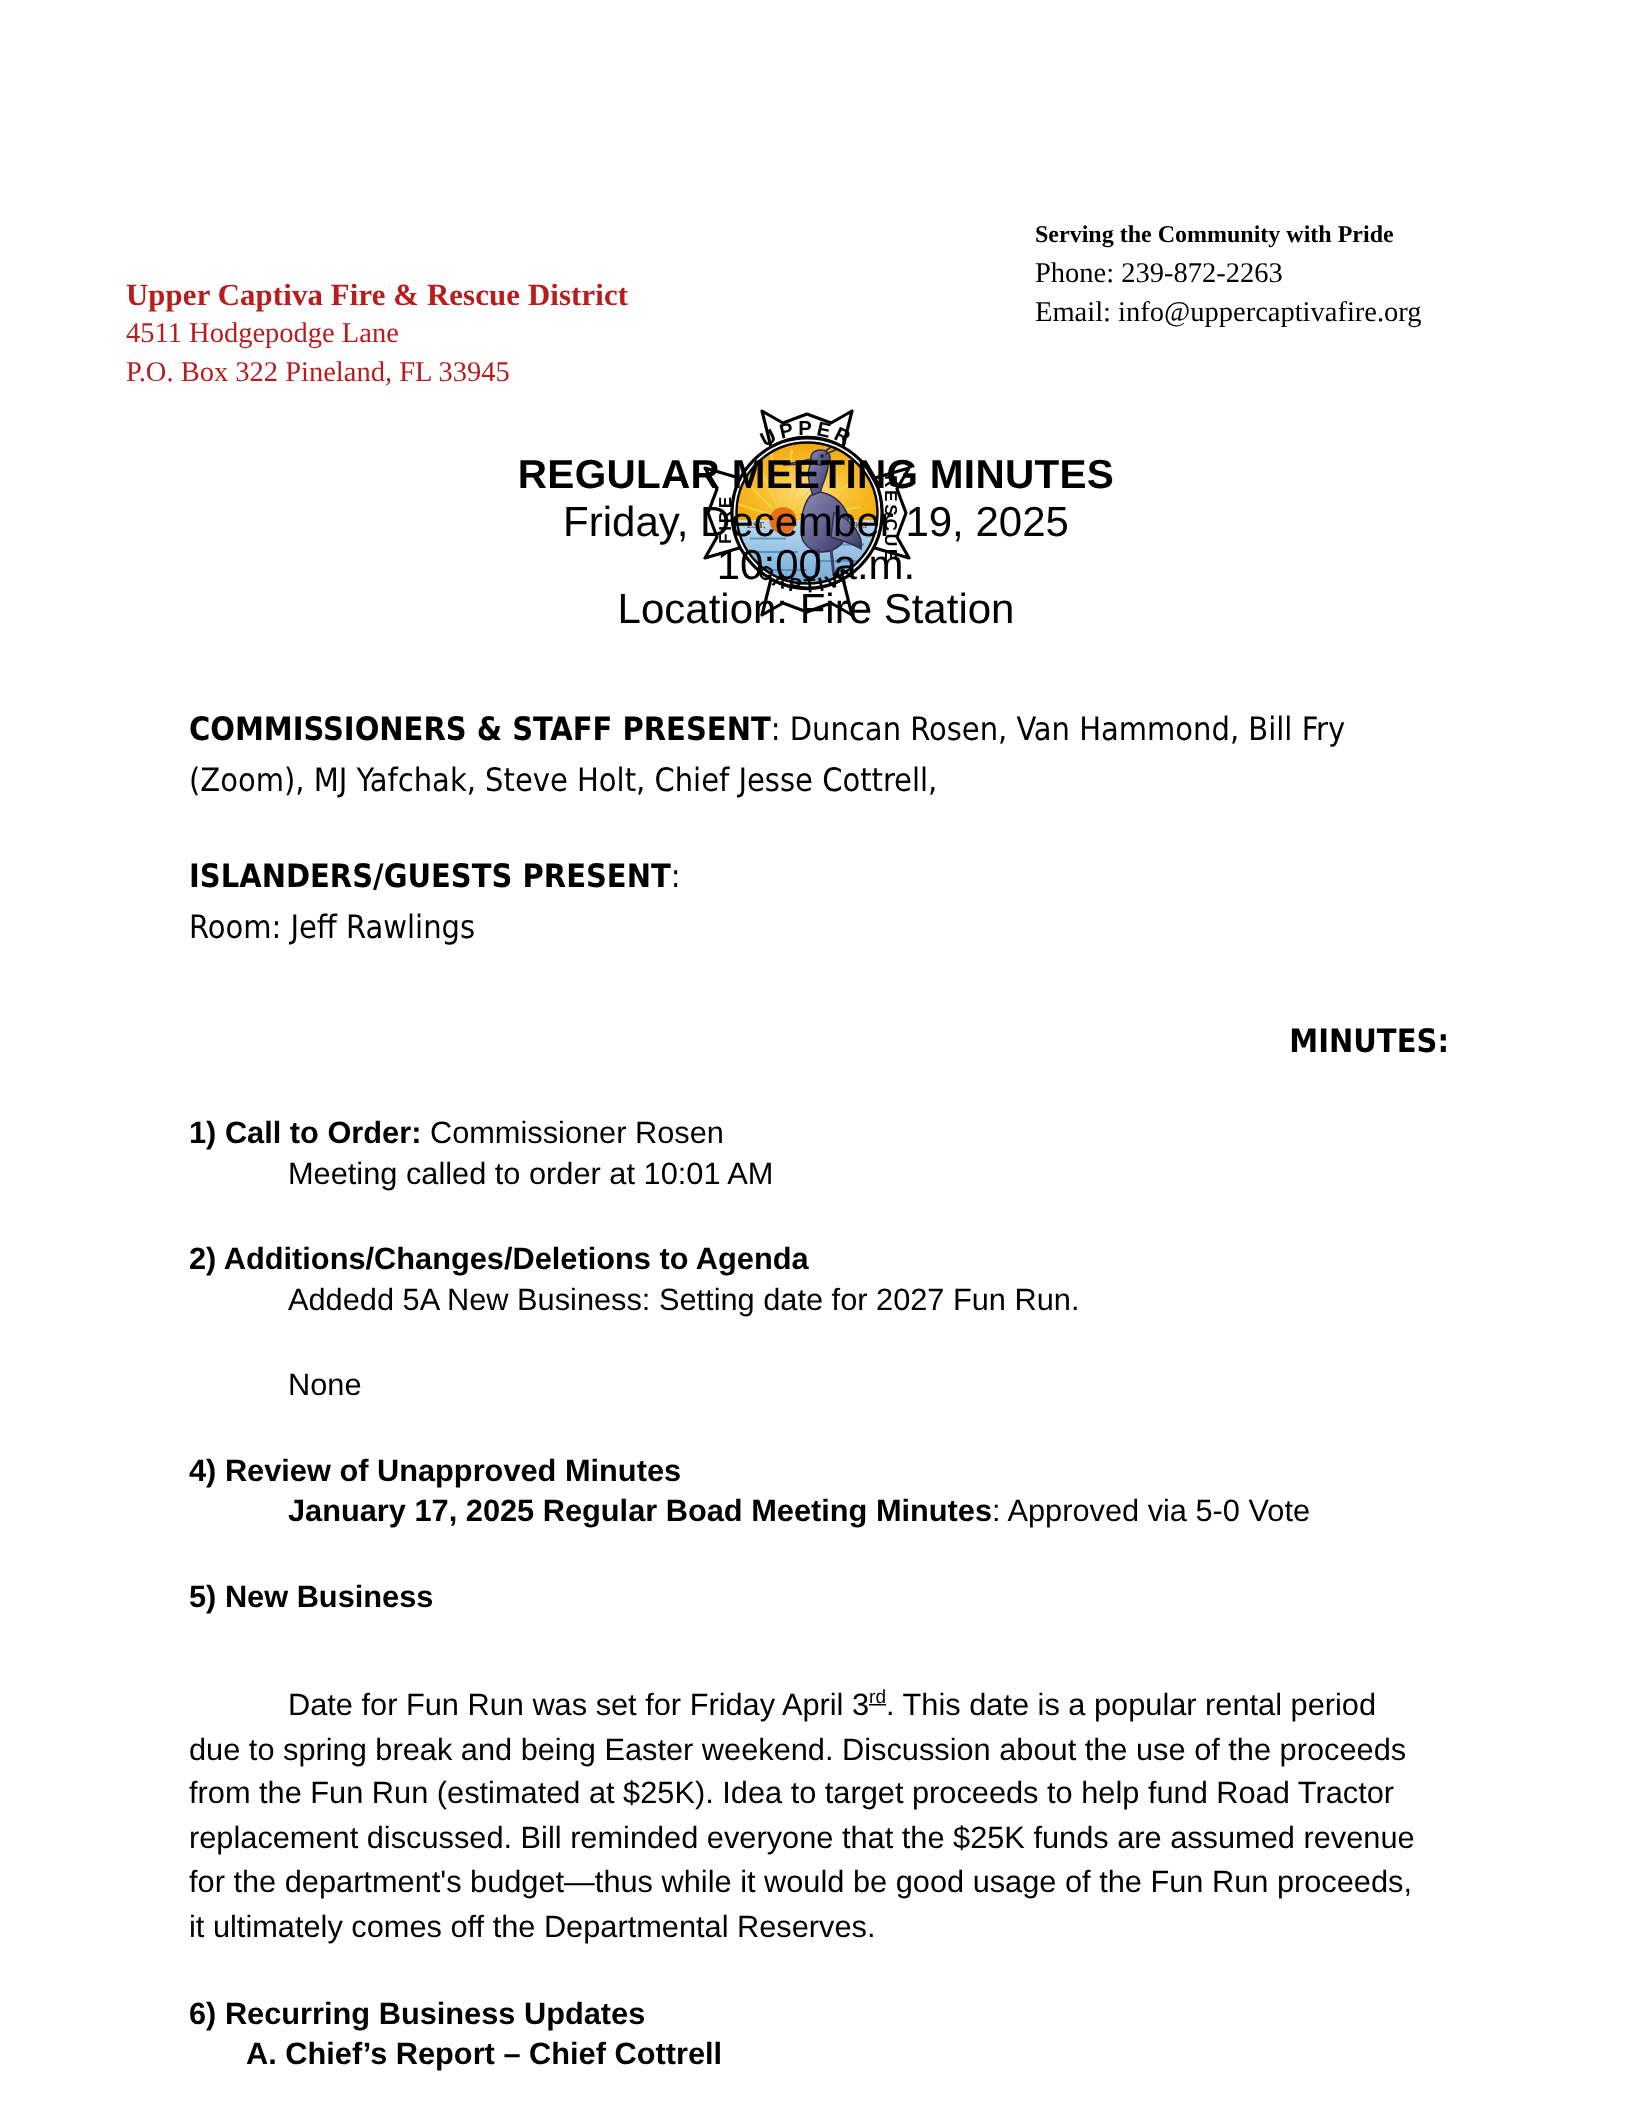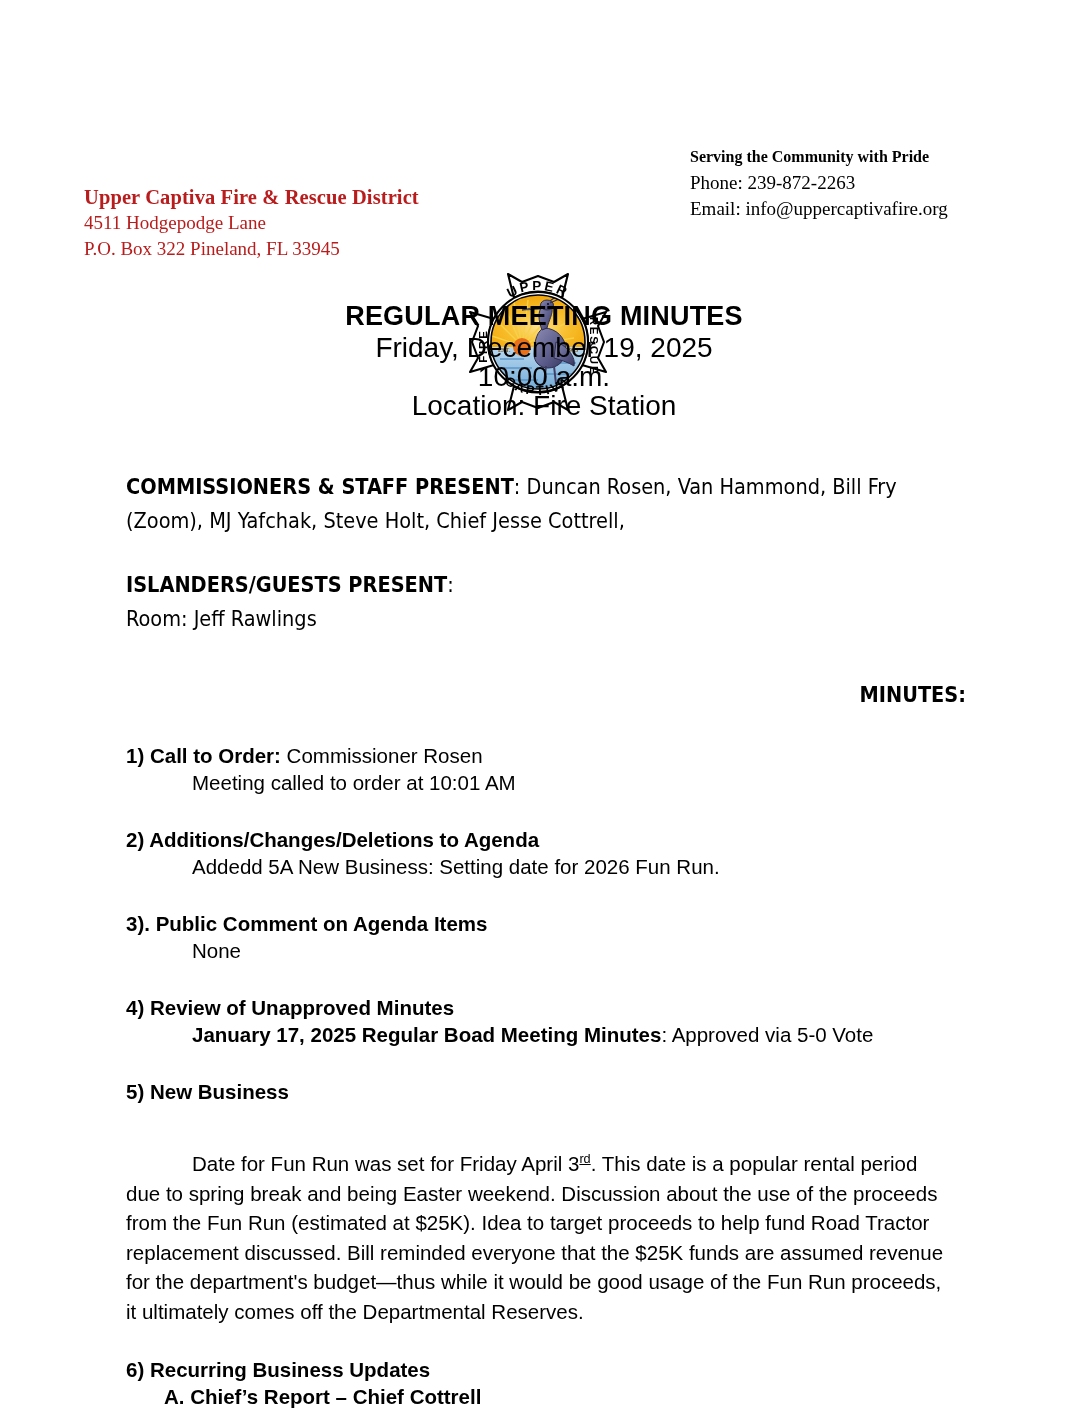--- a/index.html
+++ b/index.html
@@ -321,27 +321,26 @@
 
     <div class="item">
       <div class="item-head"><span>1)</span><span> Call to Order:</span><span class="reg"> Commissioner Rosen</span></div>
       <div class="item-body indent1">Meeting called to order at 10:01 AM</div>
     </div>
 
     <div class="gap-md"></div>
 
     <div class="item">
       <div class="item-head"><span>2)</span><span> Additions/Changes/Deletions to Agenda</span></div>
-      <div class="item-body indent1">Addedd 5A New Business: Setting date for 2026 Fun Run.</div>
-    </div>
-
-    <div class="gap-md"></div>
-
-    <div class="item">
-      <div class="item-head"><span>3)</span><span>. Public Comment on Agenda Items</span></div>
+      <div class="item-body indent1">Addedd 5A New Business: Setting date for 2027 Fun Run.</div>
+    </div>
+
+    <div class="gap-md"></div>
+
+    <div class="item">
       <div class="item-body indent1">None</div>
     </div>
 
     <div class="gap-md"></div>
 
     <div class="item">
       <div class="item-head"><span>4)</span><span> Review of Unapproved Minutes</span></div>
       <div class="item-head indent1"><span>January 17, 2025 Regular Boad Meeting Minutes</span><span class="reg">:</span><span class="reg">  Approved via 5-0 Vote</span></div>
     </div>
 

